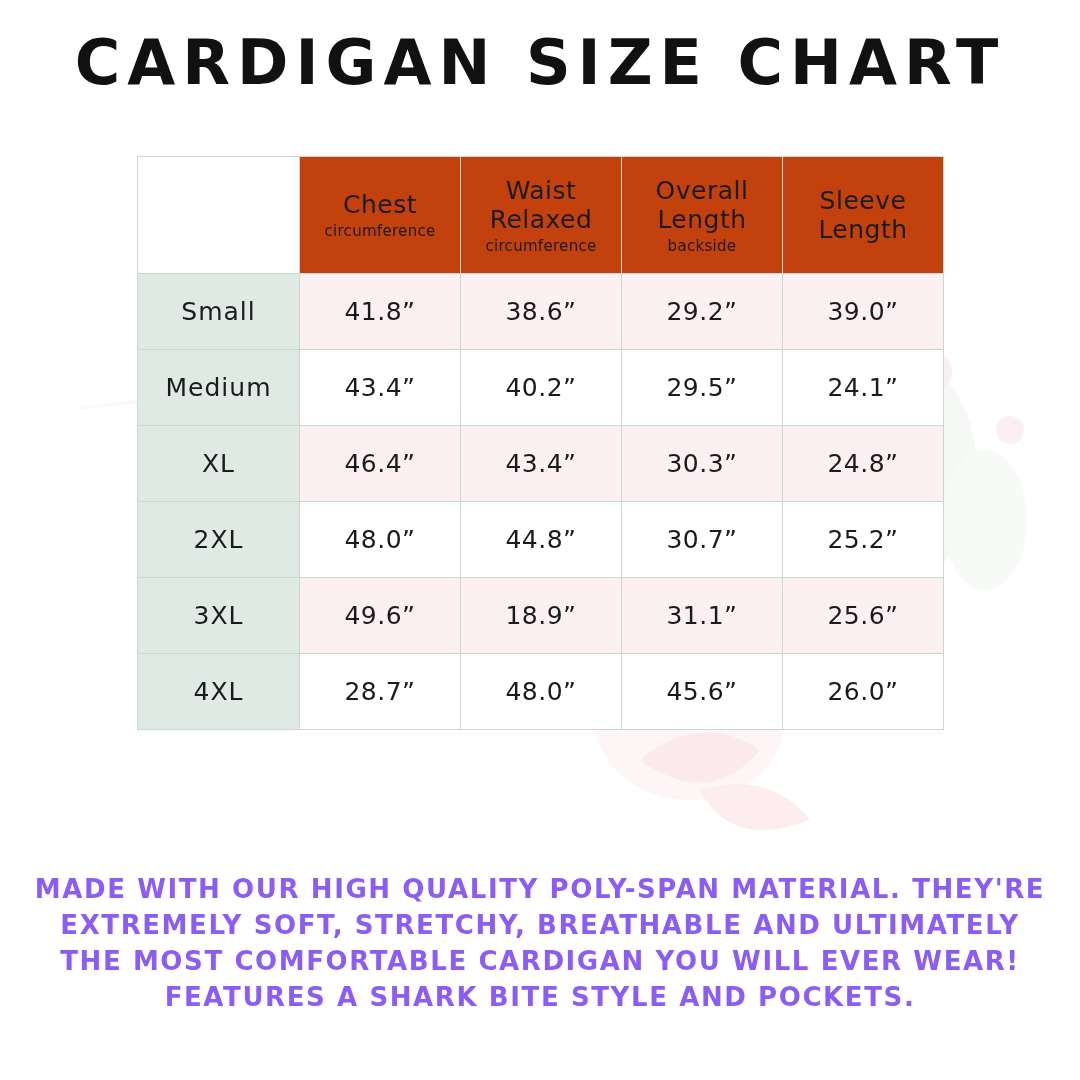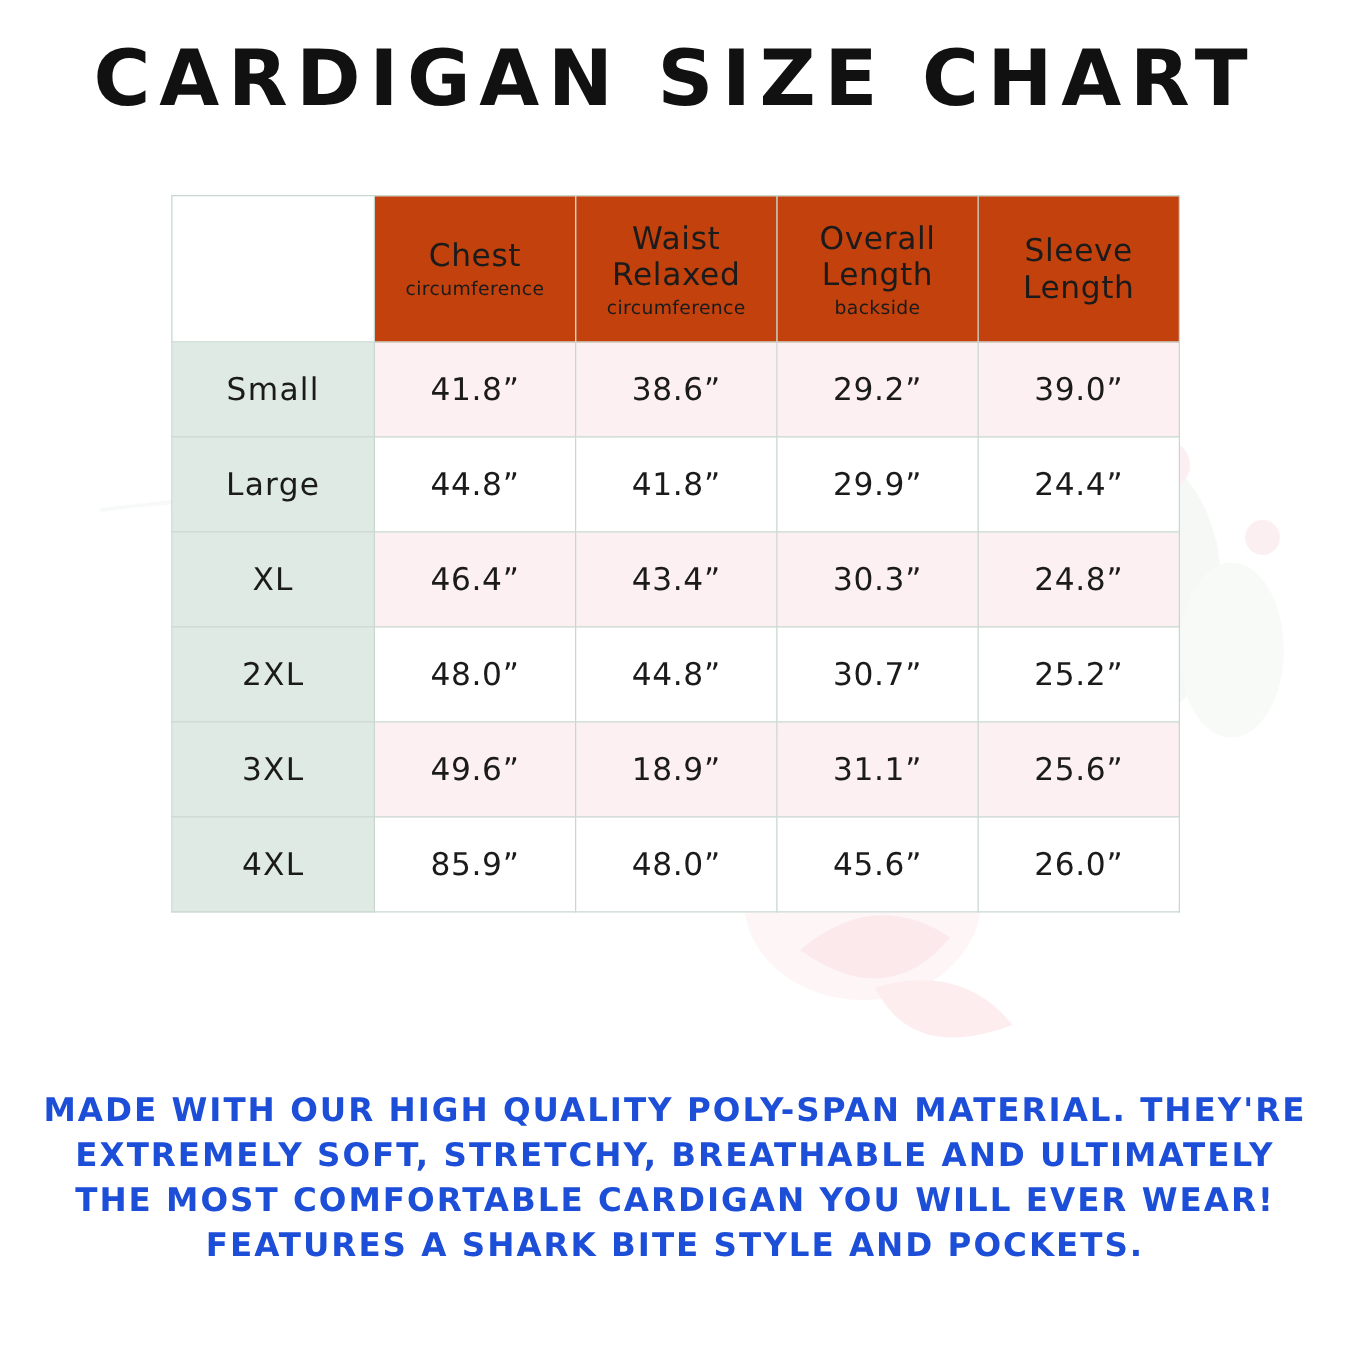--- a/index.html
+++ b/index.html
@@ -105,21 +105,21 @@
   
   #footer {
     position: absolute;
     top: 872px;
     left: 0;
     width: 1080px;
     text-align: center;
     font-size: 26px;
     line-height: 1.38;
     letter-spacing: 1.6px;
-    color: #1d4ed8;
+    color: #8b5cf6;
     font-weight: 600;
   }
   #footer div { white-space: nowrap; }
 </style>
 </head>
 <body>
 
 <svg id="bg-art" viewBox="0 0 1080 1080" xmlns="http://www.w3.org/2000/svg">
   <g opacity="0.30">
 
@@ -191,25 +191,25 @@
     </thead>
     <tbody>
       <tr>
         <td class="size-label">Small</td>
         <td class="data-cell">41.8”</td>
         <td class="data-cell">38.6”</td>
         <td class="data-cell">29.2”</td>
         <td class="data-cell">39.0”</td>
       </tr>
       <tr>
-        <td class="size-label">Large</td>
-        <td class="data-cell">44.8”</td>
-        <td class="data-cell">41.8”</td>
-        <td class="data-cell">29.9”</td>
-        <td class="data-cell">24.4”</td>
+        <td class="size-label">Medium</td>
+        <td class="data-cell">43.4”</td>
+        <td class="data-cell">40.2”</td>
+        <td class="data-cell">29.5”</td>
+        <td class="data-cell">24.1”</td>
       </tr>
       <tr>
         <td class="size-label">XL</td>
         <td class="data-cell">46.4”</td>
         <td class="data-cell">43.4”</td>
         <td class="data-cell">30.3”</td>
         <td class="data-cell">24.8”</td>
       </tr>
       <tr>
         <td class="size-label">2XL</td>
@@ -220,21 +220,21 @@
       </tr>
       <tr>
         <td class="size-label">3XL</td>
         <td class="data-cell">49.6”</td>
         <td class="data-cell">18.9”</td>
         <td class="data-cell">31.1”</td>
         <td class="data-cell">25.6”</td>
       </tr>
       <tr>
         <td class="size-label">4XL</td>
-        <td class="data-cell">85.9”</td>
+        <td class="data-cell">28.7”</td>
         <td class="data-cell">48.0”</td>
         <td class="data-cell">45.6”</td>
         <td class="data-cell">26.0”</td>
       </tr>
     </tbody>
   </table>
 
   <div id="footer">
     <div>MADE WITH OUR HIGH QUALITY POLY-SPAN MATERIAL. THEY'RE</div>
     <div>EXTREMELY SOFT, STRETCHY, BREATHABLE AND ULTIMATELY</div>

